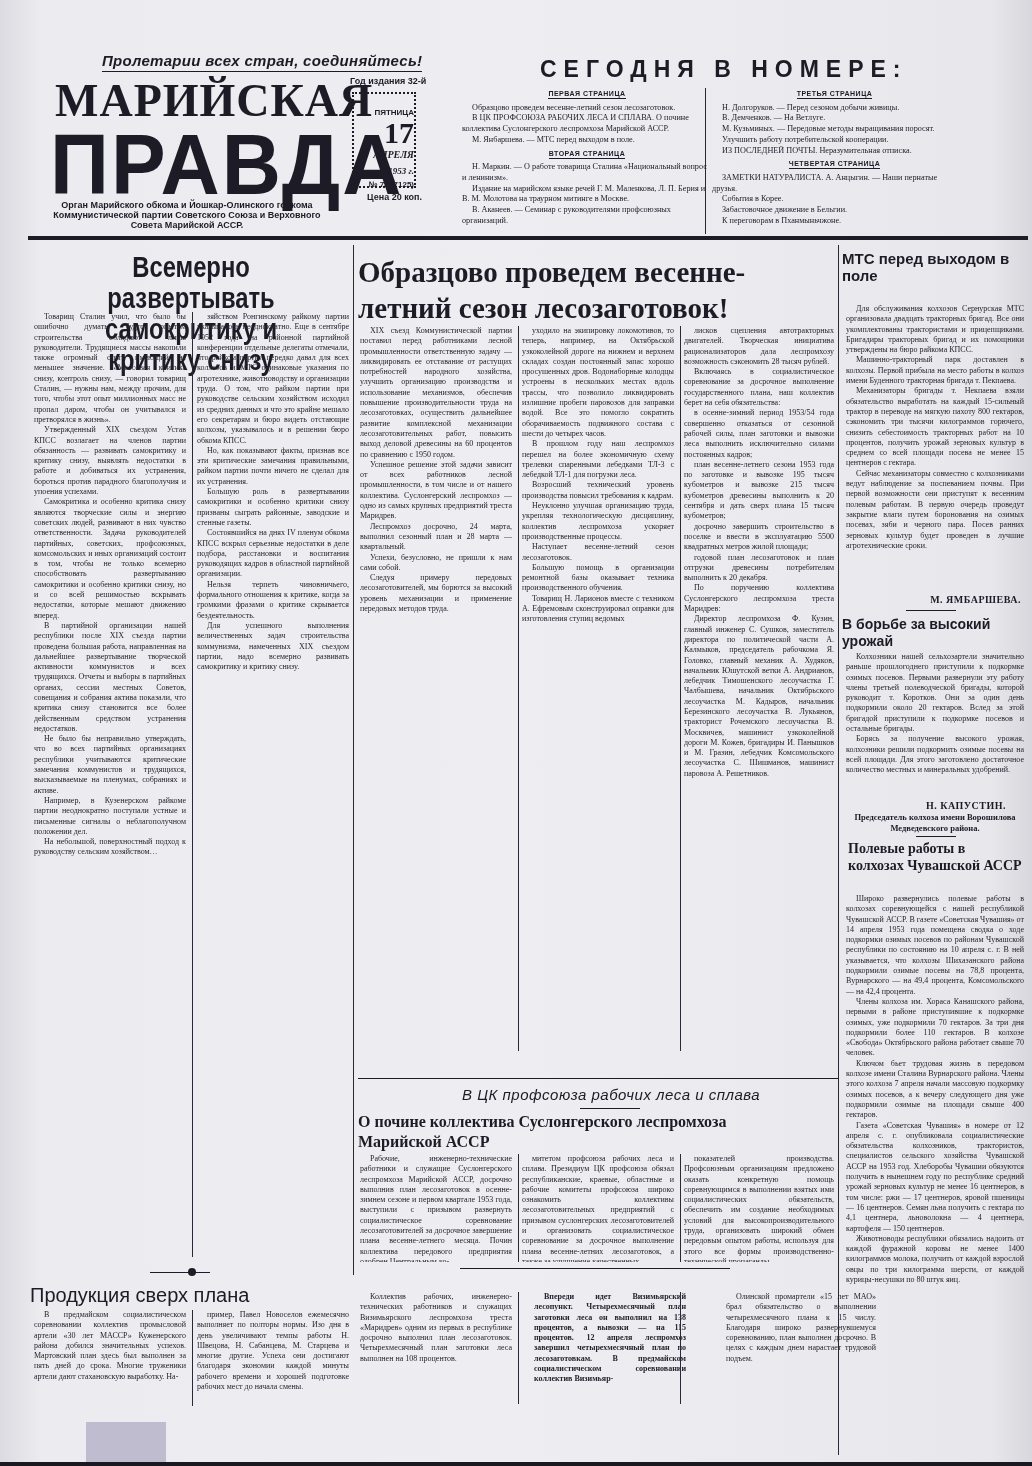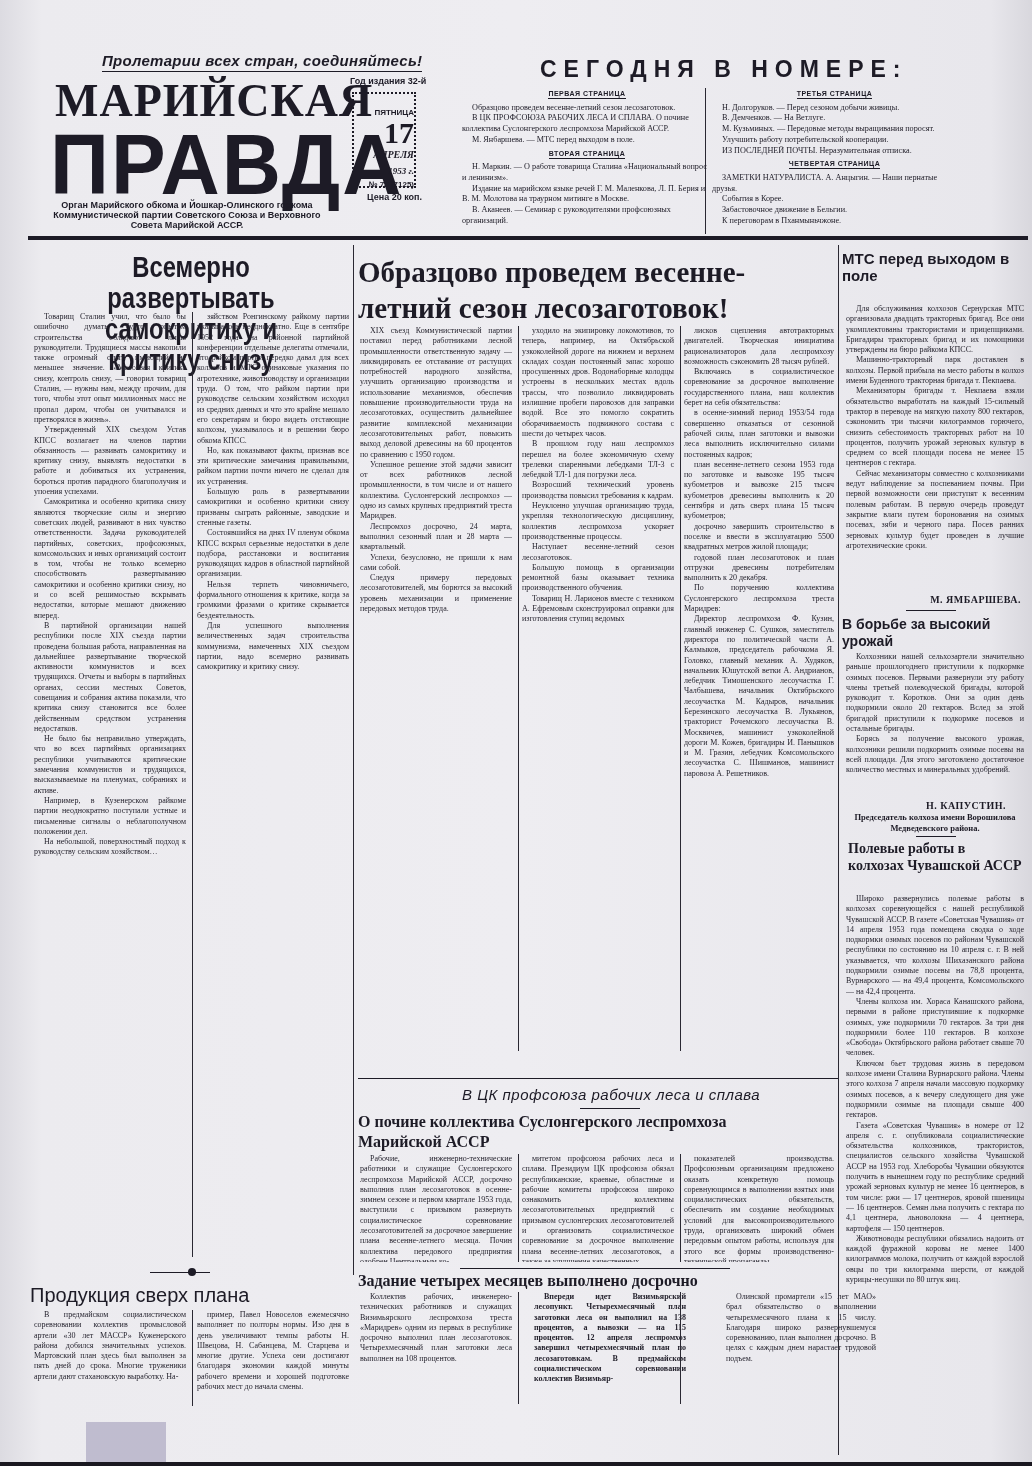--- a/index.html
+++ b/index.html
@@ -157,21 +157,20 @@
   <div class="vline" style="left:518px;top:1154px;height:108px;"></div>
   <div class="abs col" style="left:522px;top:1154px;width:152px;height:108px;">
       <p>митетом профсоюза рабочих леса и сплава. Президиум ЦК профсоюза обязал республиканские, краевые, областные и рабочие комитеты профсоюза широко ознакомить коллективы лесозаготовительных предприятий с призывом суслонгерских лесозаготовителей и организовать социалистическое соревнование за досрочное выполнение плана весенне-летних лесозаготовок, а также за улучшение качественных</p>
     </div>
   <div class="vline" style="left:680px;top:1154px;height:108px;"></div>
   <div class="abs col" style="left:684px;top:1154px;width:150px;height:108px;">
       <p>показателей производства. Профсоюзным организациям предложено оказать конкретную помощь соревнующимся в выполнении взятых ими социалистических обязательств, обеспечить им создание необходимых условий для высокопроизводительного труда, организовать широкий обмен передовым опытом работы, используя для этого все формы производственно-технической пропаганды.</p>
     </div>
 
   <div class="abs rule" style="left:460px;top:1268px;width:270px;height:1px;"></div>
-  <div class="abs h-main" style="left:358px;top:1272px;width:478px;font-size:16px;">Задание четырех месяцев выполнено досрочно</div>
   <div class="abs col" style="left:360px;top:1292px;width:152px;height:112px;">
       <p>Коллектив рабочих, инженерно-технических работников и служащих Визимьярского леспромхоза треста «Маридрев» одним из первых в республике досрочно выполнил план лесозаготовок. Четырехмесячный план заготовки леса выполнен на 108 процентов.</p>
     </div>
   <div class="vline" style="left:518px;top:1292px;height:112px;"></div>
   <div class="abs col" style="left:534px;top:1292px;width:152px;height:112px;font-weight:bold;">
       <p>Впереди идет Визимьярский лесопункт. Четырехмесячный план заготовки леса он выполнил на 138 процентов, а вывозки — на 115 процентов. 12 апреля леспромхоз завершил четырехмесячный план по лесозаготовкам. В предмайском социалистическом соревновании коллектив Визимьяр-</p>
     </div>
   <div class="vline" style="left:680px;top:1292px;height:112px;"></div>
   <div class="abs col" style="left:684px;top:1292px;width:150px;height:112px;margin-left:42px;">
       <p>Олинской промартели «15 лет МАО» брал обязательство о выполнении четырехмесячного плана к 15 числу. Благодаря широко развернувшемуся соревнованию, план выполнен досрочно. В целях с каждым днем нарастает трудовой подъем.</p>

